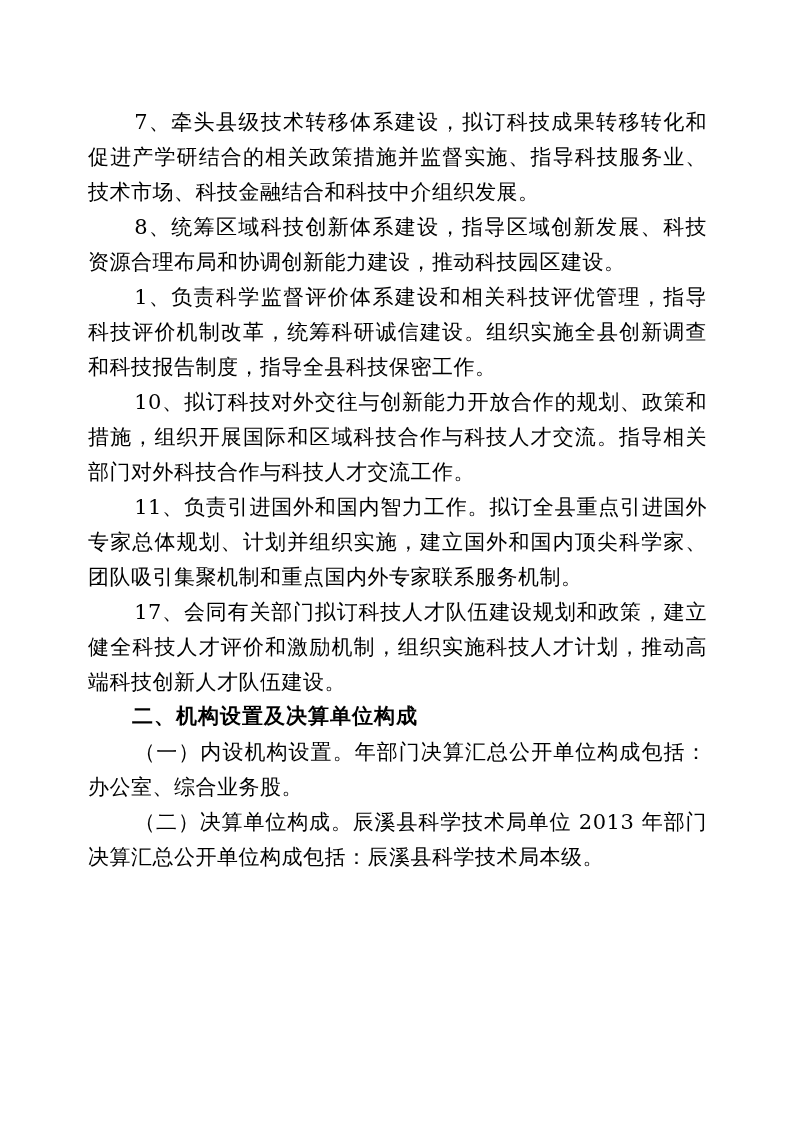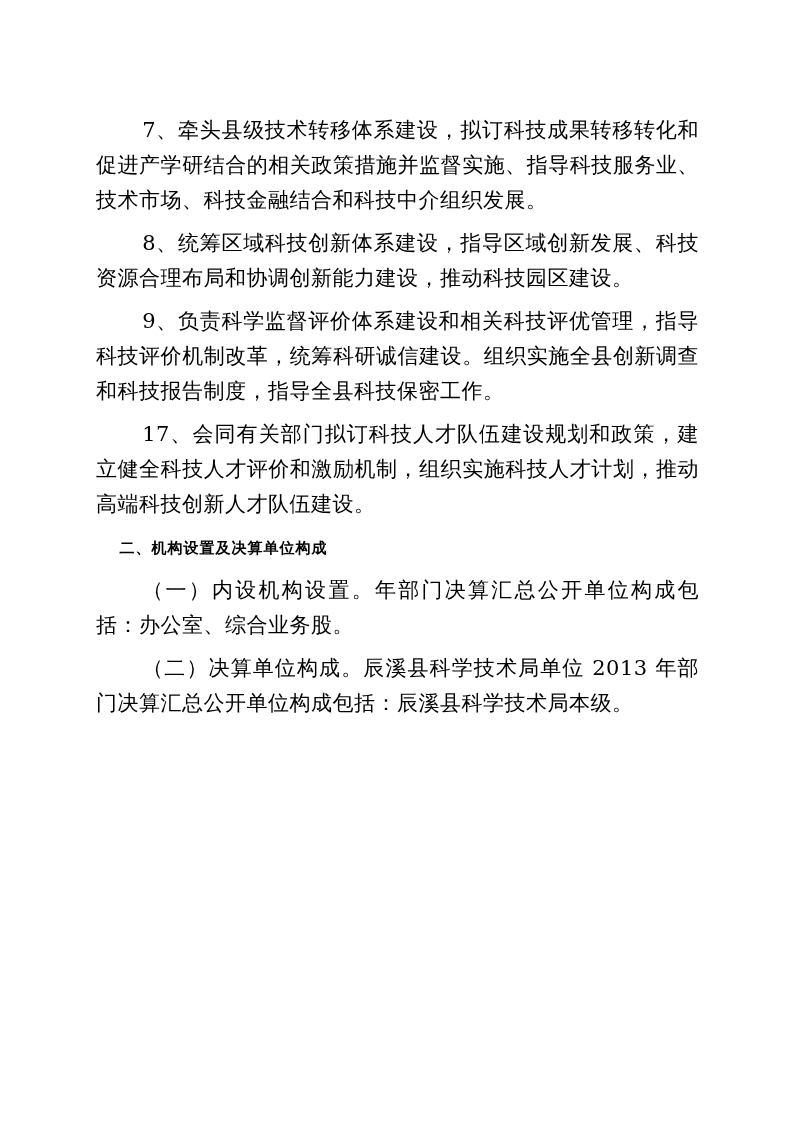--- a/index.html
+++ b/index.html
@@ -20,40 +20,42 @@
     left: 88px;
     width: 619px;
     color: #000000;
     font-family: "DejaVu Serif", "Liberation Serif", serif;
     font-size: 21px;
     line-height: 35px;
     text-align: justify;
     text-justify: inter-ideograph;
   }
   .body-para {
-    margin: 8px;
+    margin: 0;
     text-indent: 2.2em;
     letter-spacing: 0.5px;
   }
   .section-heading {
     margin: 0;
     text-indent: 2.1em;
-    font-family: Liberation Sans, sans-serif;
+    font-family: Liberation Mono, monospace;
     font-weight: bold;
-    font-size: 15px;
+    font-size: 21px;
     line-height: 35px;
     letter-spacing: 1px;
   }
 </style>
 </head>
 <body>
 
 <div class="page">
   <div class="content">
     <p class="body-para">7、牵头县级技术转移体系建设，拟订科技成果转移转化和促进产学研结合的相关政策措施并监督实施、指导科技服务业、技术市场、科技金融结合和科技中介组织发展。</p>
     <p class="body-para">8、统筹区域科技创新体系建设，指导区域创新发展、科技资源合理布局和协调创新能力建设，推动科技园区建设。</p>
-    <p class="body-para">9、负责科学监督评价体系建设和相关科技评优管理，指导科技评价机制改革，统筹科研诚信建设。组织实施全县创新调查和科技报告制度，指导全县科技保密工作。</p>
+    <p class="body-para">1、负责科学监督评价体系建设和相关科技评优管理，指导科技评价机制改革，统筹科研诚信建设。组织实施全县创新调查和科技报告制度，指导全县科技保密工作。</p>
+    <p class="body-para">10、拟订科技对外交往与创新能力开放合作的规划、政策和措施，组织开展国际和区域科技合作与科技人才交流。指导相关部门对外科技合作与科技人才交流工作。</p>
+    <p class="body-para">11、负责引进国外和国内智力工作。拟订全县重点引进国外专家总体规划、计划并组织实施，建立国外和国内顶尖科学家、团队吸引集聚机制和重点国内外专家联系服务机制。</p>
     <p class="body-para">17、会同有关部门拟订科技人才队伍建设规划和政策，建立健全科技人才评价和激励机制，组织实施科技人才计划，推动高端科技创新人才队伍建设。</p>
     <h2 class="section-heading">二、机构设置及决算单位构成</h2>
     <p class="body-para">（一）内设机构设置。年部门决算汇总公开单位构成包括：办公室、综合业务股。</p>
     <p class="body-para">（二）决算单位构成。辰溪县科学技术局单位 2013 年部门决算汇总公开单位构成包括：辰溪县科学技术局本级。</p>
   </div>
 </div>
 
 </body></html>

